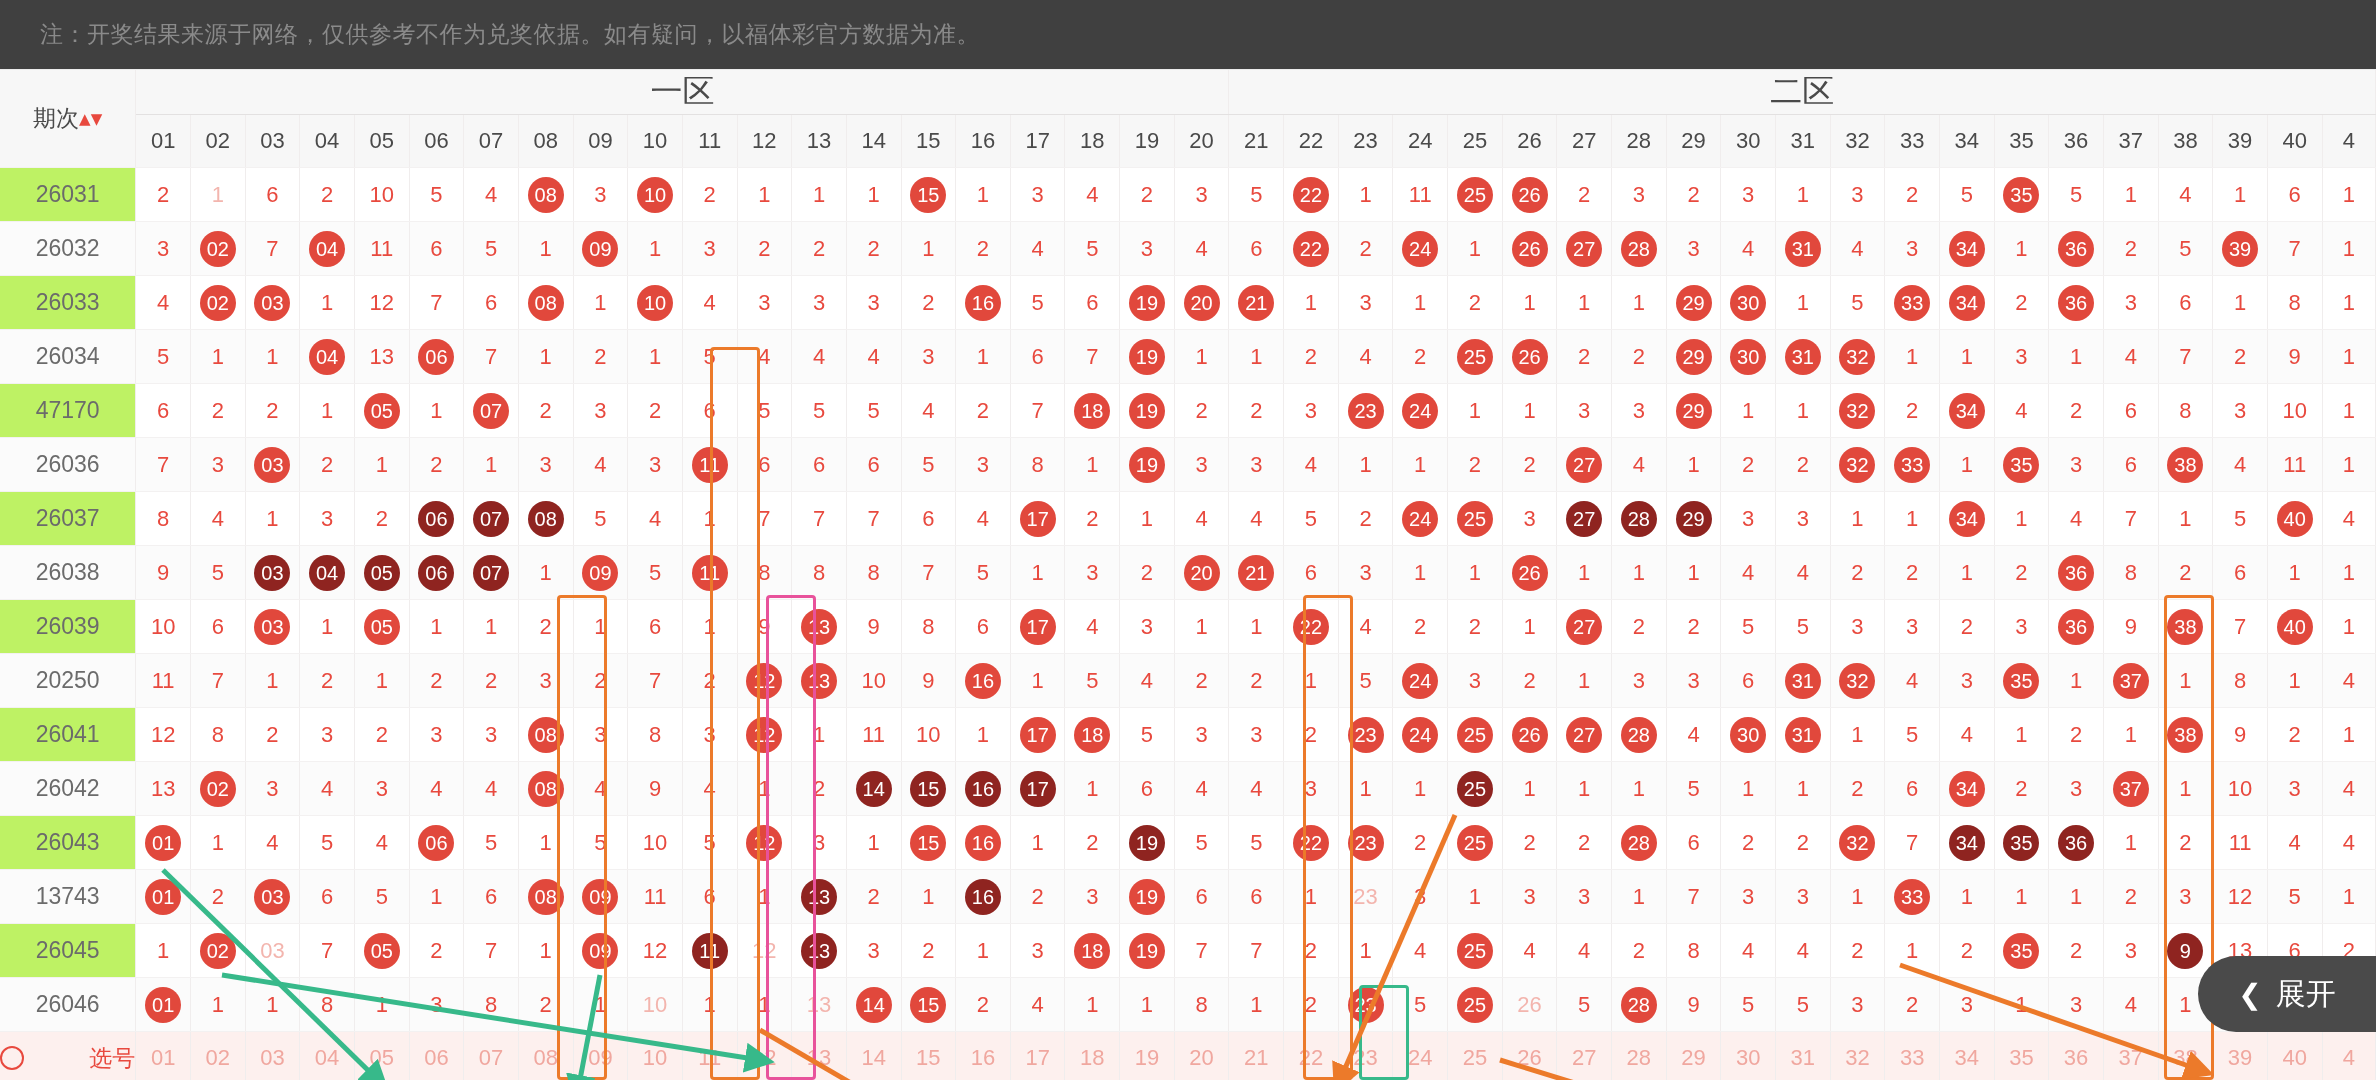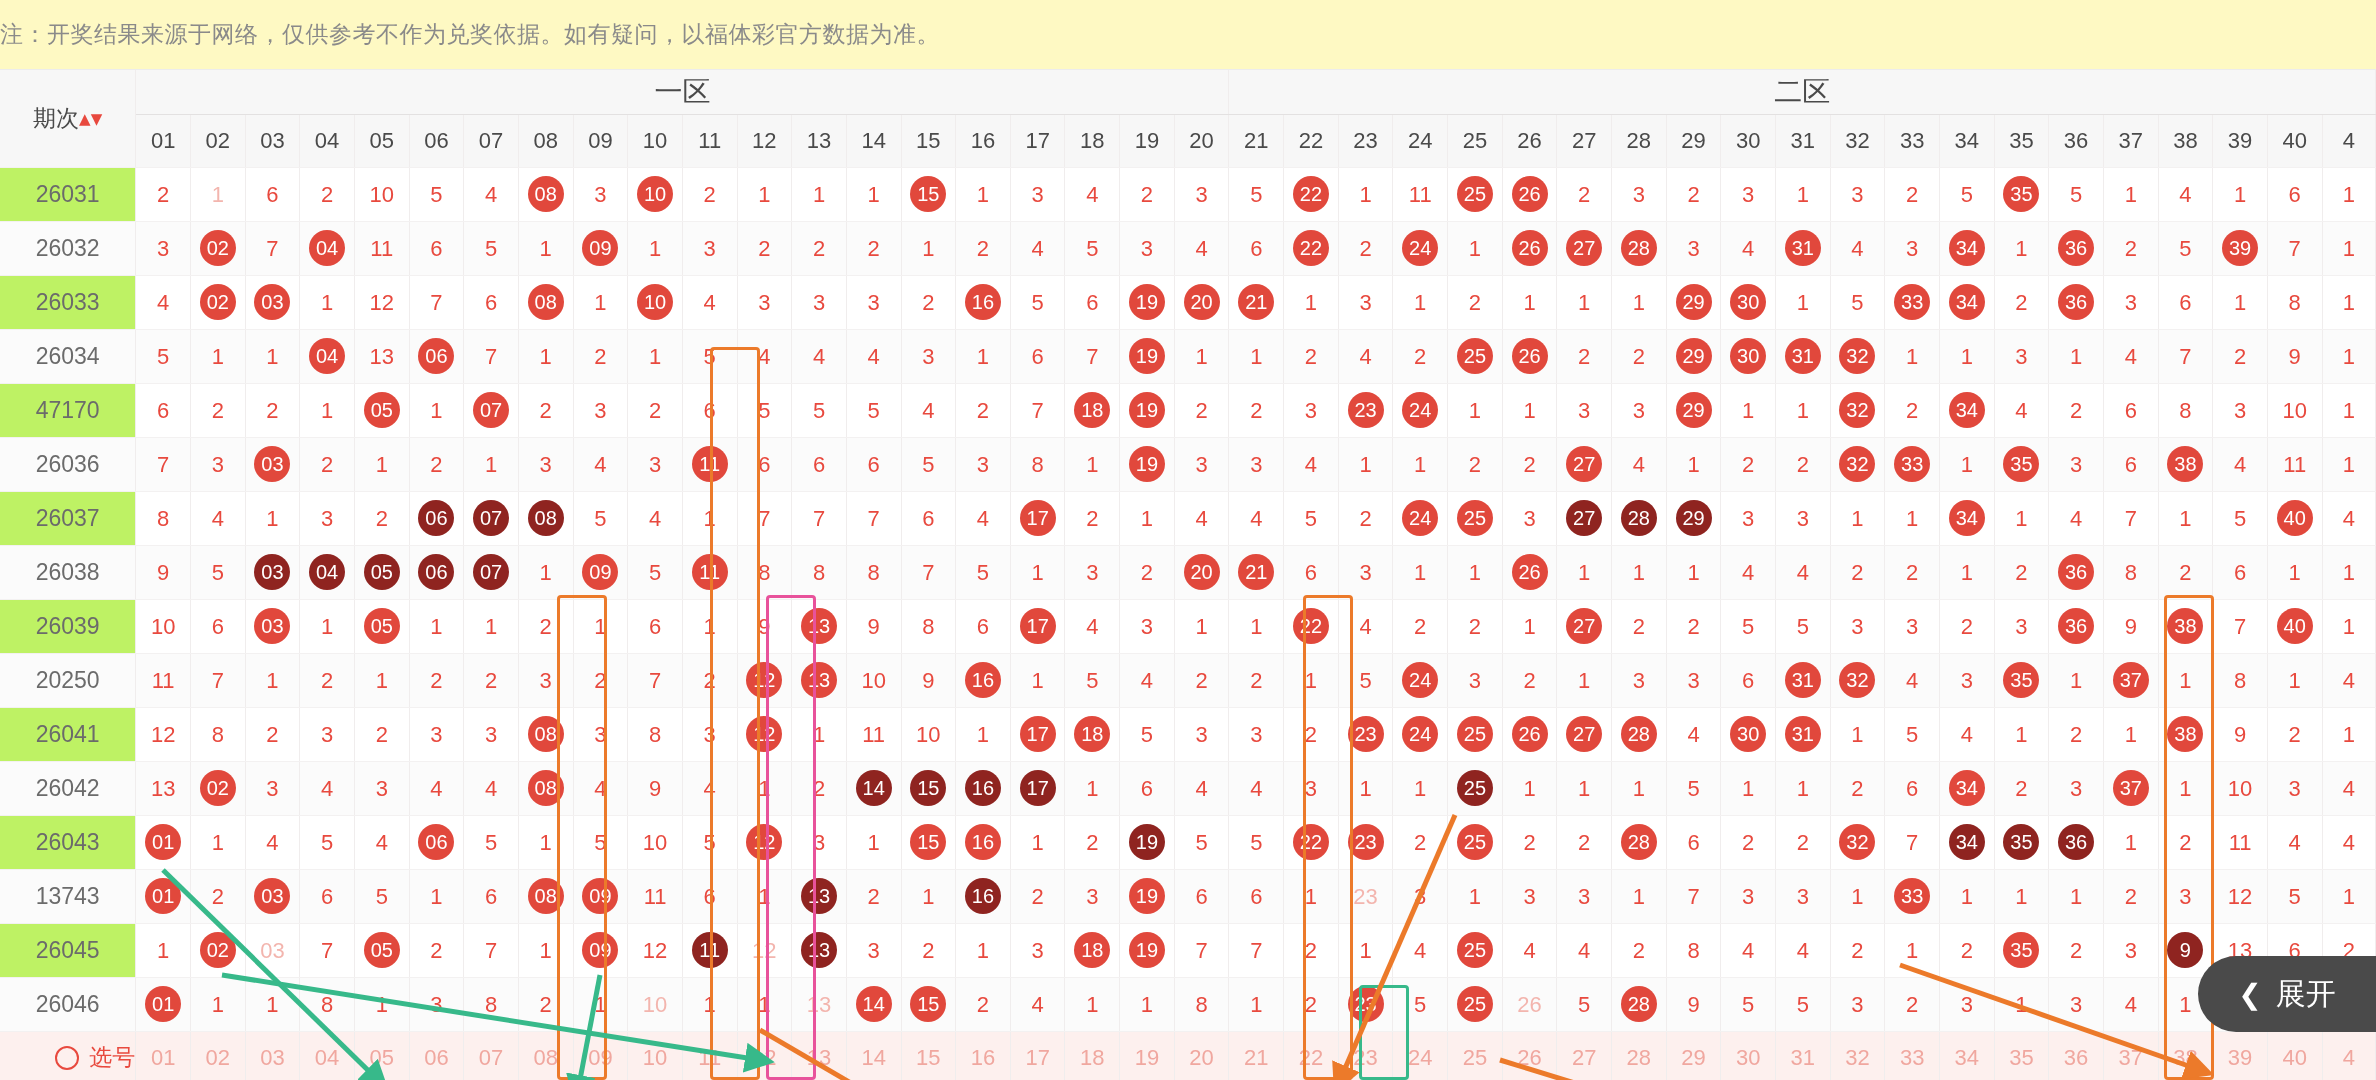--- a/index.html
+++ b/index.html
@@ -10,24 +10,25 @@
     font-family: "Liberation Sans", sans-serif;
     overflow: hidden;
   }
   #root { position: relative; width: 2376px; height: 1080px; }
 
   
   .note {
     height: 70px;
     display: flex;
     align-items: center;
+    padding-left: 40px;
     font-size: 23px;
     color: #8a8a8a;
     border-bottom: 1px solid #ececec;
-    background: #fef9c3;
+    background: #404040;
     letter-spacing: .5px;
   }
 
   
   .table-wrap { position: relative; width: 2376px; height: 1010px; overflow: hidden; }
   table.grid {
     border-collapse: collapse;
     table-layout: fixed;
     font-size: 22px;
     color: #e8493e;
@@ -44,21 +45,21 @@
   .col-num   { width: 56px; }
 
   thead th {
     background: #f7f7f7;
     color: #4a4a4a;
     font-weight: normal;
     font-size: 22px;
     border-bottom: 1px solid #e3e1e1;
   }
   thead th.zone {
-    font-size: 28px;
+    font-size: 32px;
     color: #4a4a4a;
     height: 44px;
     border-bottom: 1px solid #e3e1e1;
   }
   thead th.issue-head {
     font-size: 23px;
     color: #4a4a4a;
     vertical-align: middle;
   }
   .zone-sep { border-left: 1px solid #d8d6d6 !important; }
@@ -87,21 +88,21 @@
   .ball.red  { background: #e1483c; }
   .ball.dark { background: #8f2420; }
 
   
   .pickrow td {
     background: #fdf0ee !important;
     height: 56px;
     border-bottom: none;
   }
   .pickrow td.issue { background: #fdf0ee !important; }
-  .pick-label { display: flex; align-items: center; gap: 10px; justify-content: flex-end; color: #e8493e; font-size: 23px; }
+  .pick-label { display: flex; align-items: center; gap: 10px; justify-content: space-between; color: #e8493e; font-size: 23px; }
   .pick-circle { width: 24px; height: 24px; border: 2px solid #e8493e; border-radius: 50%; display: inline-block; }
   .pick-num { color: #f0a79f; font-size: 22px; }
 
   
   .ann { position: absolute; pointer-events: none; }
   .box-orange { border: 3px solid #ec7a2a; border-radius: 4px; }
   .box-pink   { border: 3px solid #e8529b; border-radius: 4px; }
   .box-green  { border: 3px solid #37b98a; border-radius: 4px; }
 
   svg.overlay { position: absolute; left: 0; top: 0; width: 2376px; height: 1080px; pointer-events: none; }

